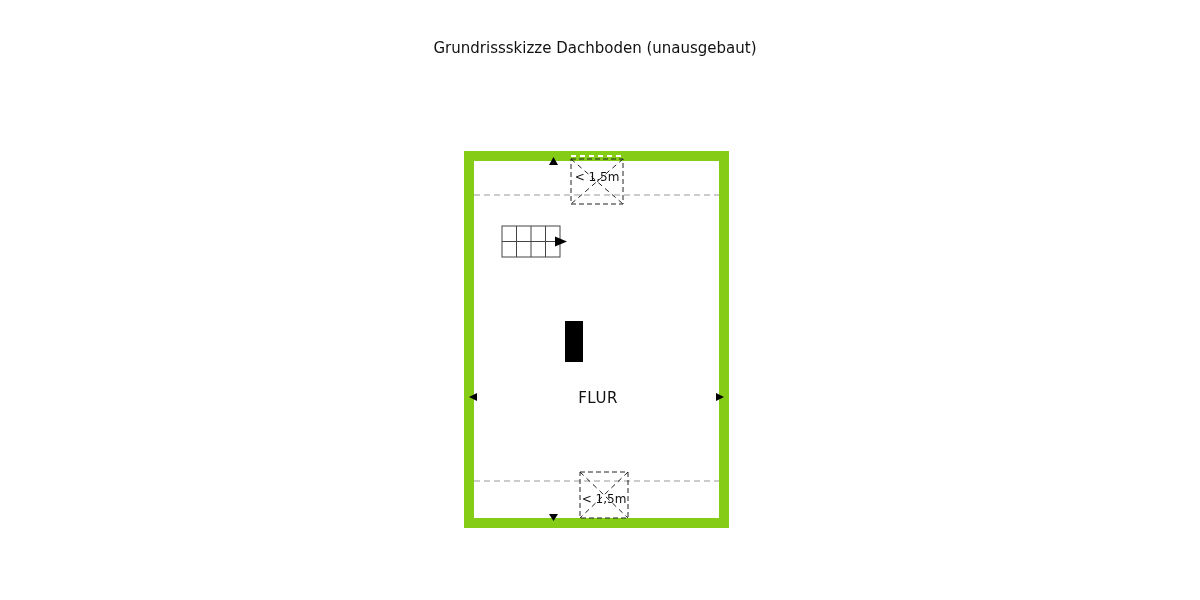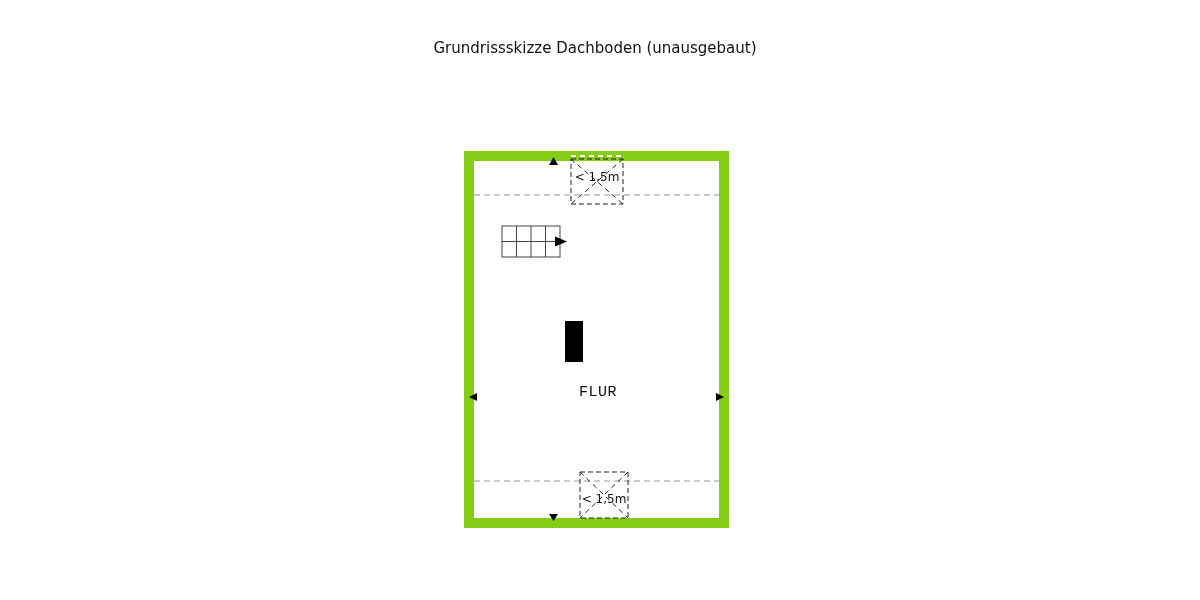--- a/index.html
+++ b/index.html
@@ -46,28 +46,27 @@
     font-size: 12px;
     color: #111111;
     white-space: nowrap;
     line-height: 1;
   }
   .zone-label.top    { left: 123px; top: 16px;  }
   .zone-label.bottom { left: 130px; top: 338px; }
   .room-label {
     position: absolute;
     left: 124px;
-    top: 231px;
+    top: 237px;
     transform: translate(-50%, -50%);
     font-size: 15px;
     letter-spacing: 0.5px;
     color: #111111;
     white-space: nowrap;
     line-height: 1;
-    font-family: Liberation Mono, monospace;
   }
 </style>
 </head>
 <body>
 
 <div id="canvas">
 
   <div class="page-title">Grundrissskizze Dachboden (unausgebaut)</div>
 
   <div class="plan">

